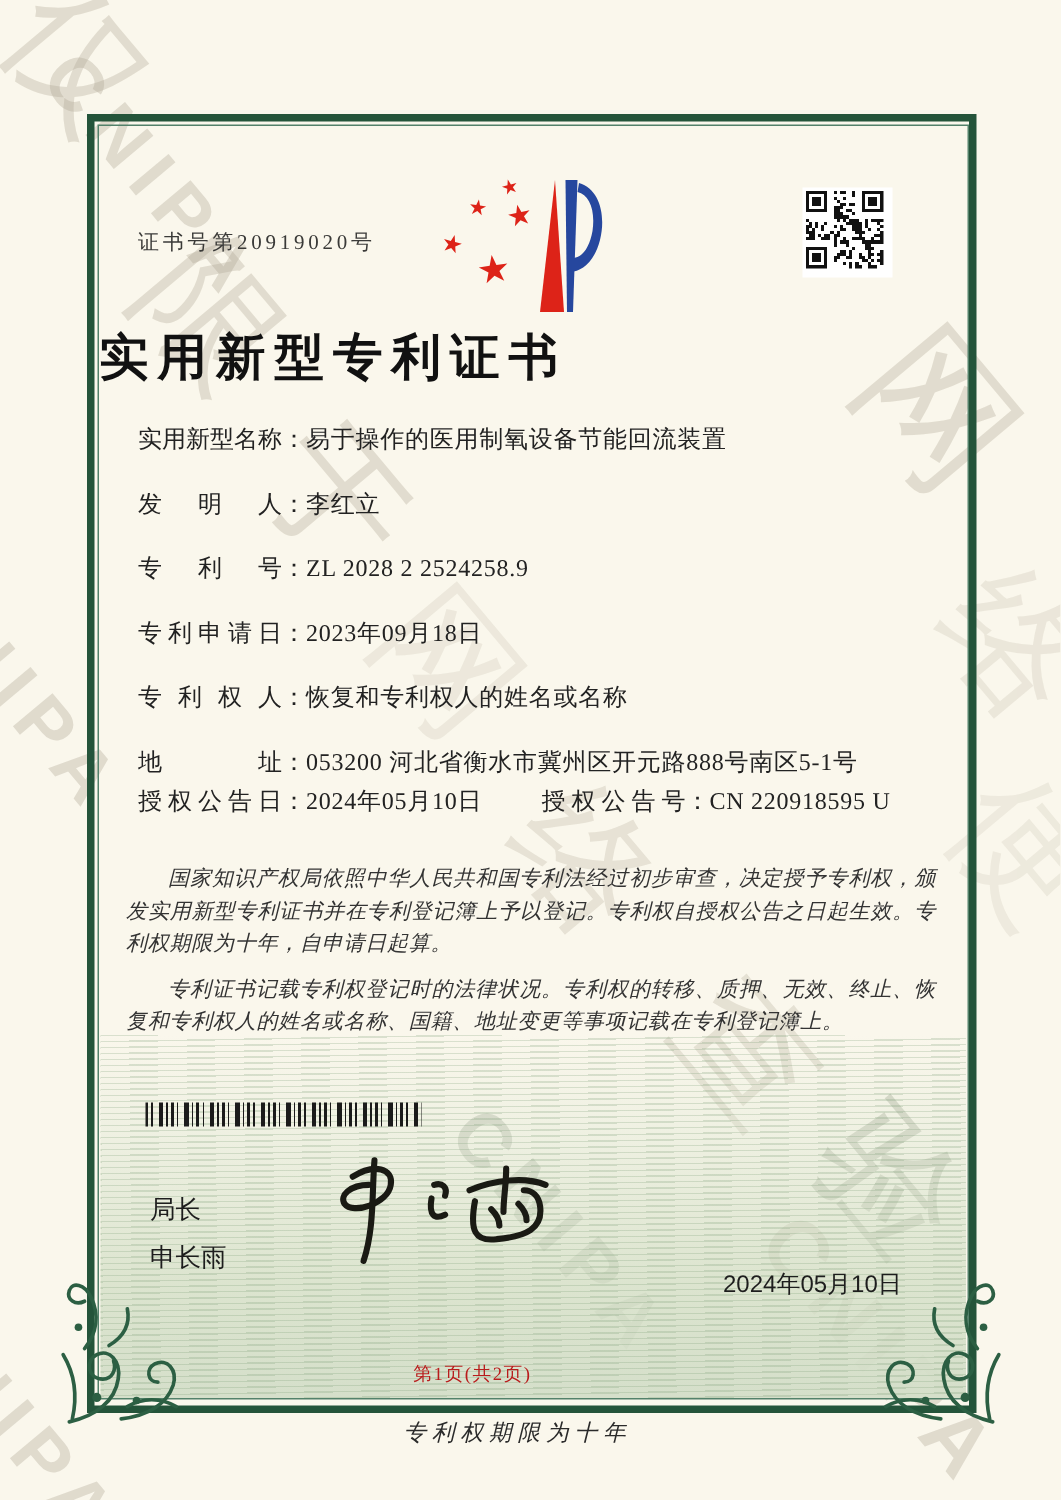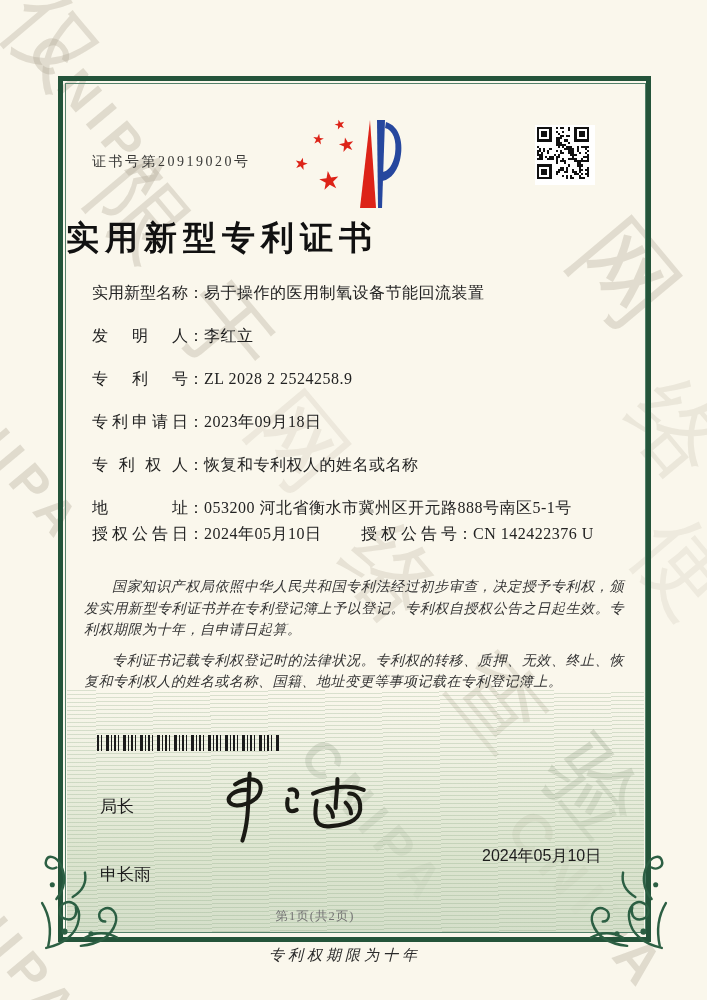--- a/index.html
+++ b/index.html
@@ -42,26 +42,26 @@
   .paras p{margin:0 0 9px 0;font-size:14px;line-height:21.5px;text-indent:2em;
            font-style:italic;color:#333;letter-spacing:0.5px;text-align:justify;}
   
   .barcode{position:absolute;left:97px;top:735px;width:184px;height:16px;
       background:repeating-linear-gradient(90deg,#1b1b1b 0 2px,transparent 2px 4px,
         #1b1b1b 4px 5px,transparent 5px 9px,#1b1b1b 9px 12px,transparent 12px 14px,
         #1b1b1b 14px 15px,transparent 15px 17px);}
   .director-title{position:absolute;left:100px;top:795px;font-size:17px;
       font-family:"Liberation Sans","DejaVu Sans",sans-serif;color:#1d1d1d;}
   .director-name{position:absolute;left:100px;top:827px;font-size:17px;
-      font-family:Liberation Serif, serif;color:#1d1d1d;margin-top:36px;}
+      font-family:Liberation Serif, serif;color:#1d1d1d;}
   .signature{position:absolute;left:208px;top:764px;width:172px;height:88px;}
   .issue-date{position:absolute;left:482px;top:846px;font-size:16px;
       font-family:"Liberation Sans","DejaVu Sans",sans-serif;color:#1d1d1d;}
   .page-info{position:absolute;left:180px;top:908px;width:270px;text-align:center;
-      font-size:12.5px;color:#737373;letter-spacing:1px;}
+      font-size:12.5px;color:#b91c1c;letter-spacing:1px;}
   .continuation{position:absolute;left:95px;top:946px;width:500px;text-align:center;
       font-size:15px;font-style:italic;letter-spacing:4px;color:#2a2a2a;}
   .ornament{position:absolute;width:102px;height:112px;}
   .orn-left{left:40px;top:840px;}
   .orn-right{left:566px;top:840px;transform:scaleX(-1);}
 </style>
 </head>
 <body>
 
 <div class="page">
@@ -330,21 +330,21 @@
     <span class="flabel">专利权人</span><span class="colon">：</span><span class="fvalue">恢复和专利权人的姓名或名称</span>
   </div>
   <div class="row" style="top:498px">
     <span class="flabel">地址</span><span class="colon">：</span><span class="fvalue">053200 河北省衡水市冀州区开元路888号南区5-1号</span>
   </div>
   <div class="row" style="top:524px">
     <span>
       <span class="flabel">授权公告日</span><span class="colon">：</span><span class="fvalue">2024年05月10日</span>
     </span>
     <span class="grant2">
-      <span class="flabel">授权公告号</span><span class="colon">：</span><span class="fvalue">CN 142422376 U</span>
+      <span class="flabel">授权公告号</span><span class="colon">：</span><span class="fvalue">CN 220918595 U</span>
     </span>
   </div>
 
   <div class="paras">
     <p>国家知识产权局依照中华人民共和国专利法经过初步审查，决定授予专利权，颁发实用新型专利证书并在专利登记簿上予以登记。专利权自授权公告之日起生效。专利权期限为十年，自申请日起算。</p>
     <p>专利证书记载专利权登记时的法律状况。专利权的转移、质押、无效、终止、恢复和专利权人的姓名或名称、国籍、地址变更等事项记载在专利登记簿上。</p>
   </div>
 
   <div class="barcode"></div>
 

